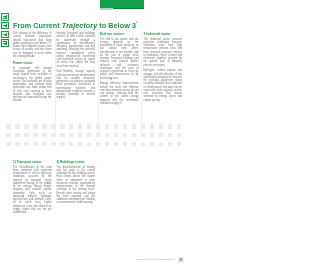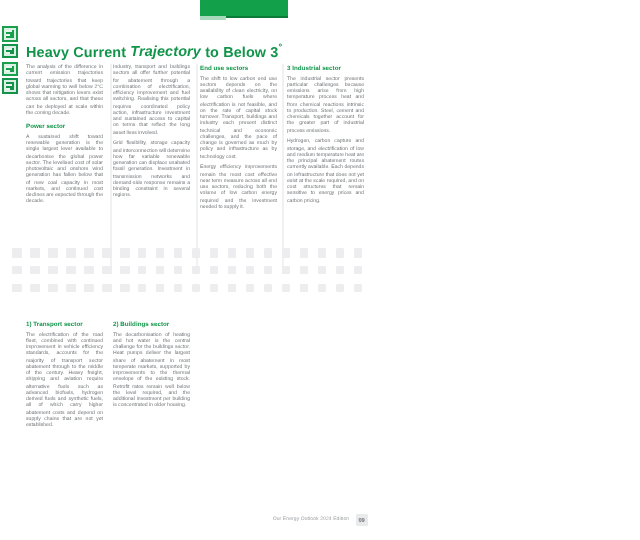--- a/index.html
+++ b/index.html
@@ -98,21 +98,21 @@
       <span class="b2"></span>
     </div>
     <div class="sdg alt">
       <span class="g"></span>
       <span class="b"></span>
       <span class="b2"></span>
     </div>
   </div>
 
   <div class="title">
-    <span>Heavy Current </span><i>Trajectory</i><span> to Below 3</span><sup>°</sup>
+    <span>From Current </span><i>Trajectory</i><span> to Below 3</span><sup>°</sup>
   </div>
 
   <div class="rule" style="left:55px"></div>
   <div class="rule" style="left:98px"></div>
   <div class="rule" style="left:141px"></div>
 
   <div class="cols">
 
     <div class="col">
       <p class="para">The analysis of the difference in current emission trajectories toward trajectories that keep global warming to well below 2°C shows that mitigation levers exist across all sectors, and that these can be deployed at scale within the coming decade.</p>

